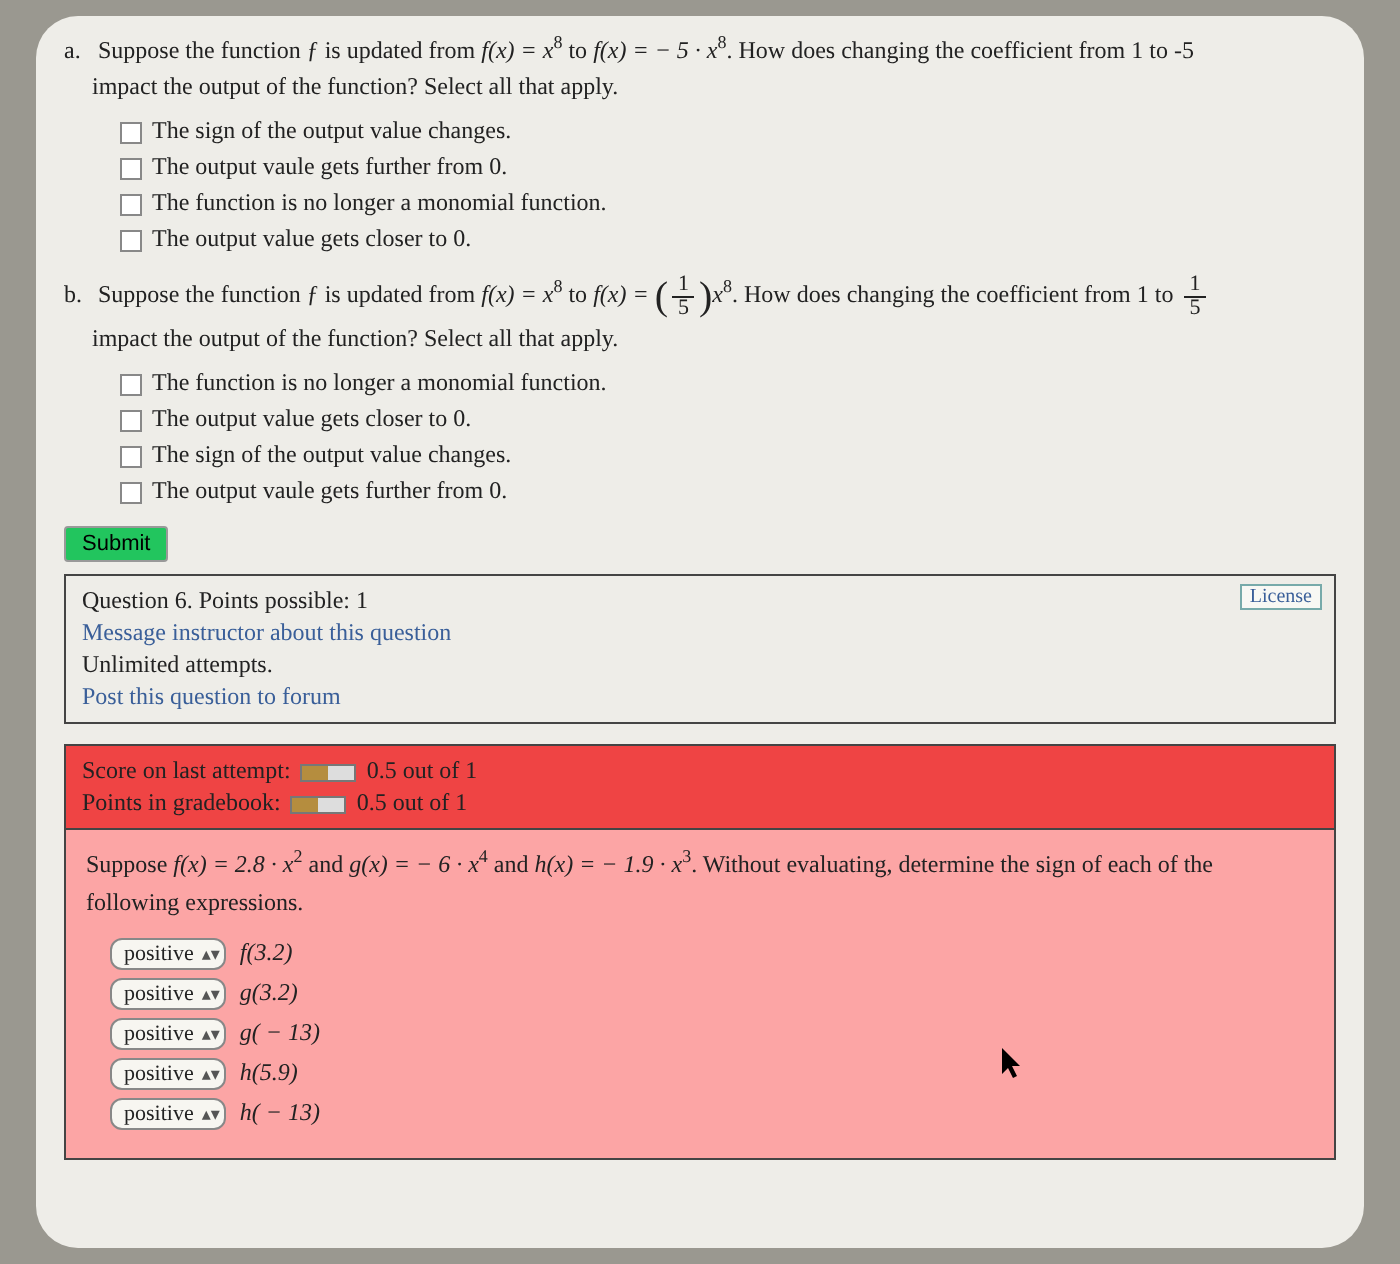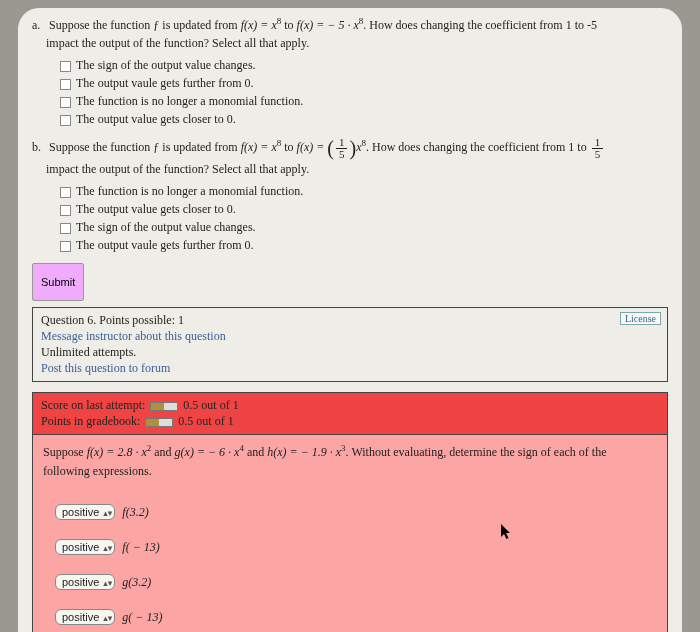--- a/index.html
+++ b/index.html
@@ -43,22 +43,22 @@
     width: 11px; height: 11px;
     border: 1px solid #888;
     background: #fff;
     vertical-align: middle;
     margin-right: 5px;
   }
   .submit-wrap { margin: 6px 0 6px 0; }
   button.submit {
     font-family: Arial, sans-serif;
     font-size: 11px;
-    padding: 12px 8px;
-    background: #f0abfc;
+    padding: 2px 8px;
+    background: #22c55e;
     border: 1px solid #999;
     border-radius: 2px;
     cursor: pointer;
   }
   .metabox {
     border: 1px solid #444;
     padding: 4px 8px;
     margin: 4px 0 10px 0;
     background: #eeede8;
     position: relative;
@@ -103,24 +103,23 @@
   }
   .exprrow { margin-bottom: 8px; line-height: 1.6; }
   .answers { margin-left: 12px; }
   .ansrow { margin: 4px 0; }
   .sel {
     display: inline-block;
     border: 1px solid #888;
     border-radius: 6px;
     background: #f7f6f1;
     padding: 1px 2px 1px 6px;
-    font-family: Liberation Sans, sans-serif;
+    font-family: Liberation Serif, serif;
     font-size: 11px;
     cursor: pointer;
-    margin-top: 15px;
   }
   .sel .caret {
     display: inline-block;
     margin-left: 4px;
     font-size: 9px;
     color: #555;
   }
   .fnlabel { margin-left: 4px; font-style: italic; }
   .cursor {
     position: absolute;
@@ -200,24 +199,20 @@
       <br>
       <span>following expressions.</span>
     </div>
     <div class="answers">
       <div class="ansrow">
         <span class="sel"><span>positive</span><span class="caret">▴▾</span></span>
         <span class="fnlabel">f(3.2)</span>
       </div>
       <div class="ansrow">
         <span class="sel"><span>positive</span><span class="caret">▴▾</span></span>
-        <span class="fnlabel">f( − 13)</span>
-      </div>
-      <div class="ansrow">
-        <span class="sel"><span>positive</span><span class="caret">▴▾</span></span>
         <span class="fnlabel">g(3.2)</span>
       </div>
       <div class="ansrow">
         <span class="sel"><span>positive</span><span class="caret">▴▾</span></span>
         <span class="fnlabel">g( − 13)</span>
       </div>
       <div class="ansrow">
         <span class="sel"><span>positive</span><span class="caret">▴▾</span></span>
         <span class="fnlabel">h(5.9)</span>
       </div>

